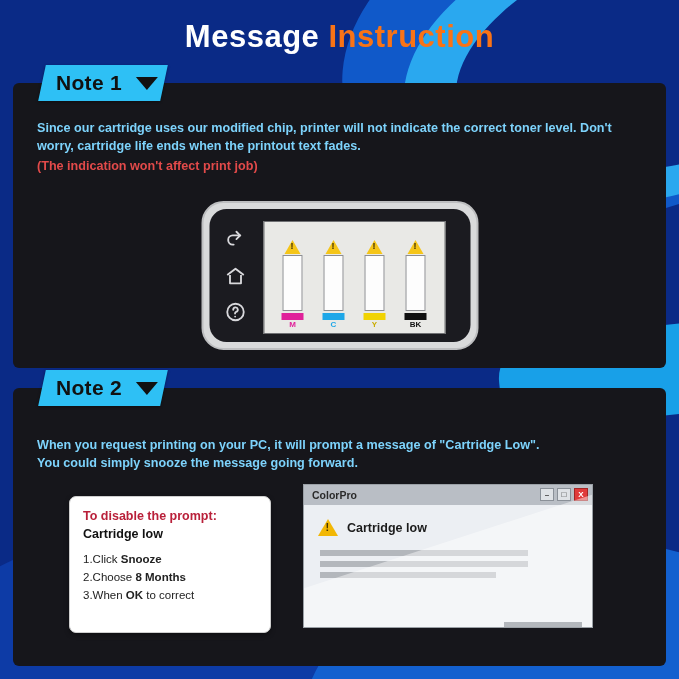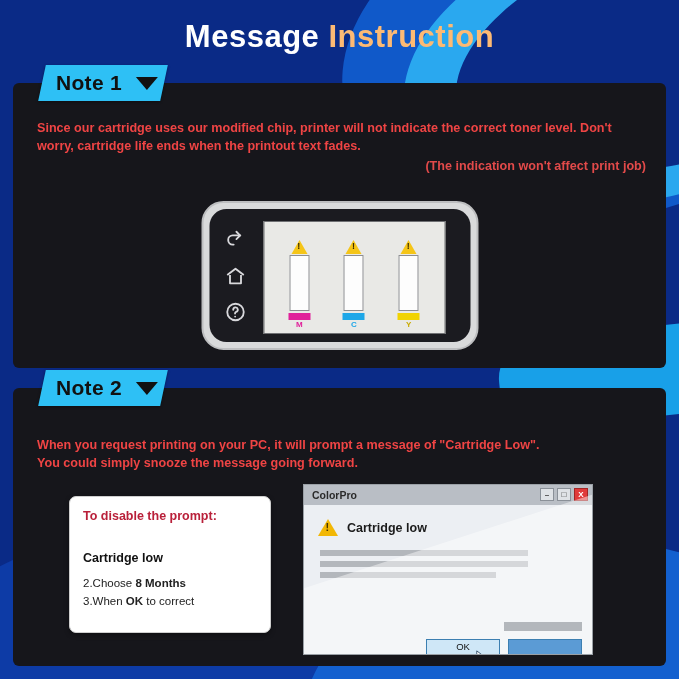--- a/index.html
+++ b/index.html
@@ -68,21 +68,21 @@
     text-align: center;
     padding-top: 20px;
   }
   .header h1 {
     font-size: 31px;
     font-weight: bold;
     letter-spacing: 0.5px;
     line-height: 1.1;
   }
   .h-white { color: #ffffff; }
-  .h-cyan { color: #fdba74; }
+  .h-cyan { color: #f97316; }
 
   
   .panel {
     position: absolute;
     left: 13px;
     width: 653px;
     background: #16161b;
     border-radius: 6px;
     z-index: 4;
   }
@@ -112,32 +112,31 @@
     transform: skewX(12deg);
     margin-left: 14px;
     width: 0; height: 0;
     border-left: 11px solid transparent;
     border-right: 11px solid transparent;
     border-top: 13px solid #111;
   }
 
   
   .ptext {
-    color: #ef4444;
+    color: #7dd3fc;
     font-size: 12.6px;
     font-weight: bold;
     line-height: 1.45;
     padding: 36px 22px 0 24px;
   }
   .redline {
     color: #e24a4a;
     font-size: 12.6px;
     font-weight: bold;
     padding: 3px 20px 0 24px;
-    text-align: right;
   }
   #panel2 .ptext { padding-top: 48px; }
 
   
   .printer {
     position: absolute;
     top: 118px; left: 50%;
     transform: translateX(-50%);
     width: 277px; height: 149px;
     background: #d9dadb;
@@ -226,39 +225,39 @@
     background: #fff;
     border: 1px solid #cfcfcf;
     border-radius: 7px;
     padding: 12px 13px;
     box-shadow: 0 2px 5px rgba(0,0,0,.35);
   }
   .tip-title {
     color: #b9203a;
     font-size: 12.5px;
     font-weight: bold;
-    margin-bottom: 28px;
+    margin-bottom: 4px;
   }
   .tip-sub {
     color: #111;
     font-size: 12.5px;
     font-weight: bold;
     margin-bottom: 10px;
   }
   .tip-step {
     color: #222;
     font-size: 11.5px;
     line-height: 1.55;
   }
   .tip-step b { font-weight: bold; }
 
   .dialog {
     position: absolute;
     left: 290px; top: 96px;
-    width: 290px; height: 171px;
+    width: 290px; height: 144px;
     background: #eceff3;
     border: 1px solid #9aa0a6;
     overflow: hidden;
   }
   .dlg-title {
     height: 20px;
     background: #b9bec5;
     display: flex;
     align-items: center;
     padding-left: 8px;
@@ -439,20 +438,26 @@
               <span class="clabel" style="color:#1ea7e8">C</span>
             </div>
 
             <div class="bar-col">
               <span class="warn-tri"></span>
               <span class="tube"></span>
               <span class="swatch" style="background:#f1d302"></span>
               <span class="clabel" style="color:#c9ab00">Y</span>
             </div>
 
+            <div class="bar-col">
+              <span class="warn-tri"></span>
+              <span class="tube"></span>
+              <span class="swatch" style="background:#111111"></span>
+              <span class="clabel" style="color:#111111">BK</span>
+            </div>
 
           </div>
         </div>
 
       </div>
     </div>
   </div>
 
   <div class="panel" id="panel2">
 
@@ -463,20 +468,23 @@
 
     <div class="ptext">
       <div>When you request printing on your PC, it will prompt a message of "Cartridge Low".</div>
       <div>You could simply snooze the message going forward.</div>
     </div>
 
     <div class="tip-card">
       <div class="tip-title">To disable the prompt:</div>
       <div class="tip-sub">Cartridge low</div>
 
+      <div class="tip-step">
+        <span>1.</span><span>Click </span><b>Snooze</b><span></span>
+      </div>
       <div class="tip-step">
         <span>2.</span><span>Choose </span><b>8 Months</b><span></span>
       </div>
       <div class="tip-step">
         <span>3.</span><span>When </span><b>OK</b><span> to correct</span>
       </div>
     </div>
 
     <div class="dialog">
       <div class="dlg-title">

